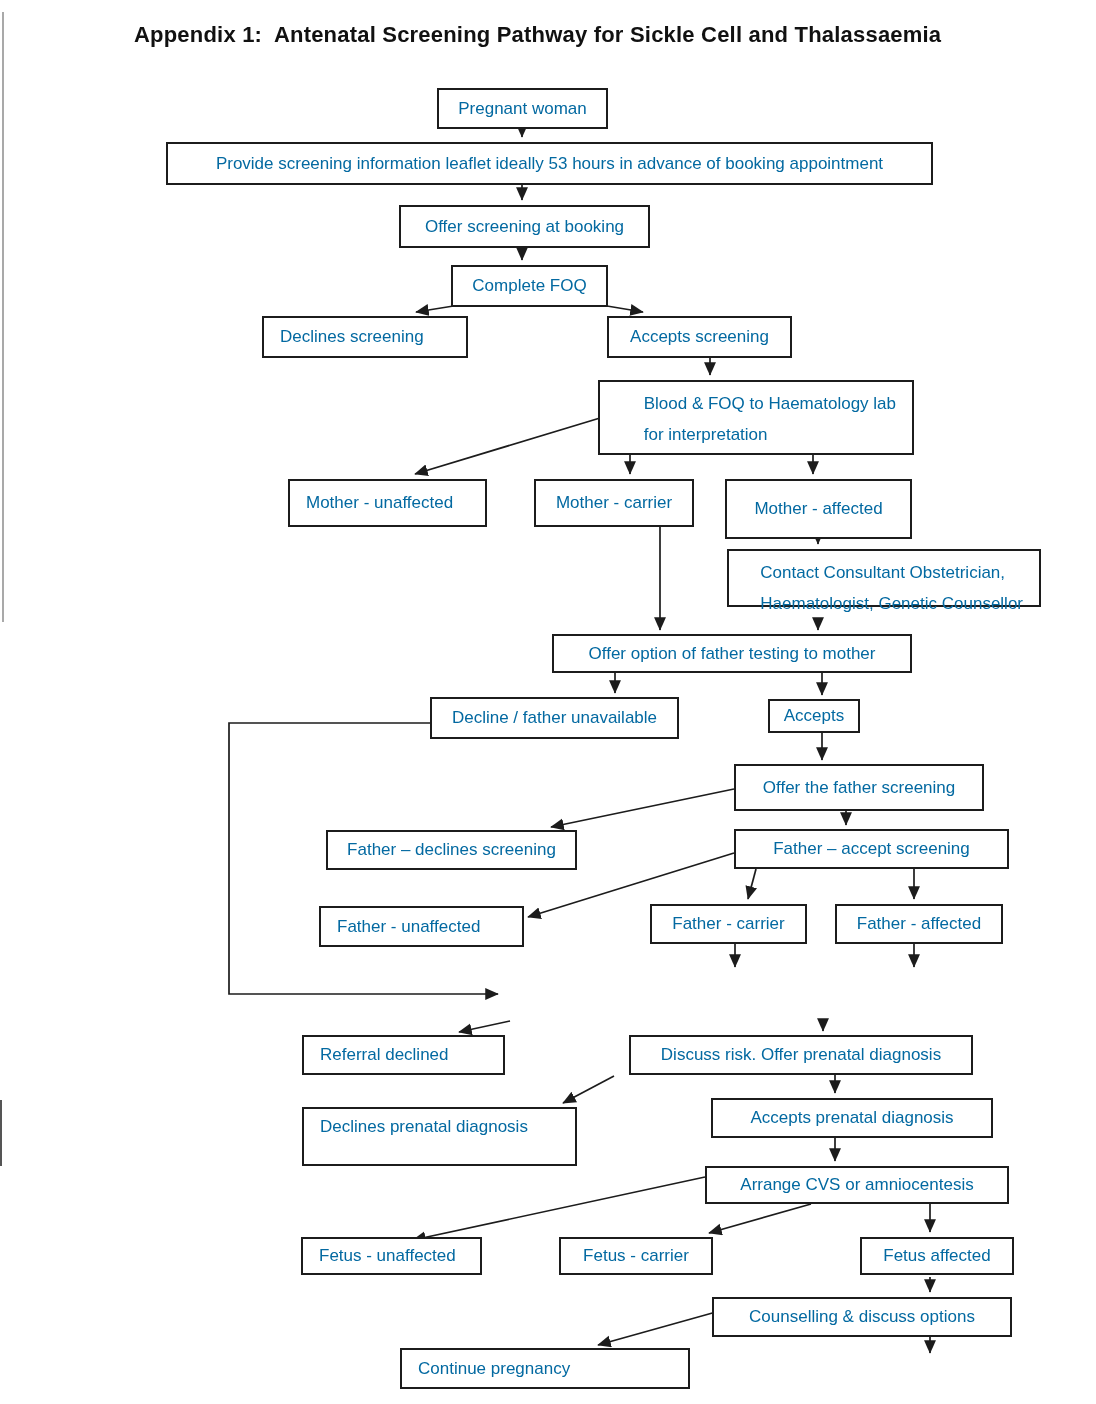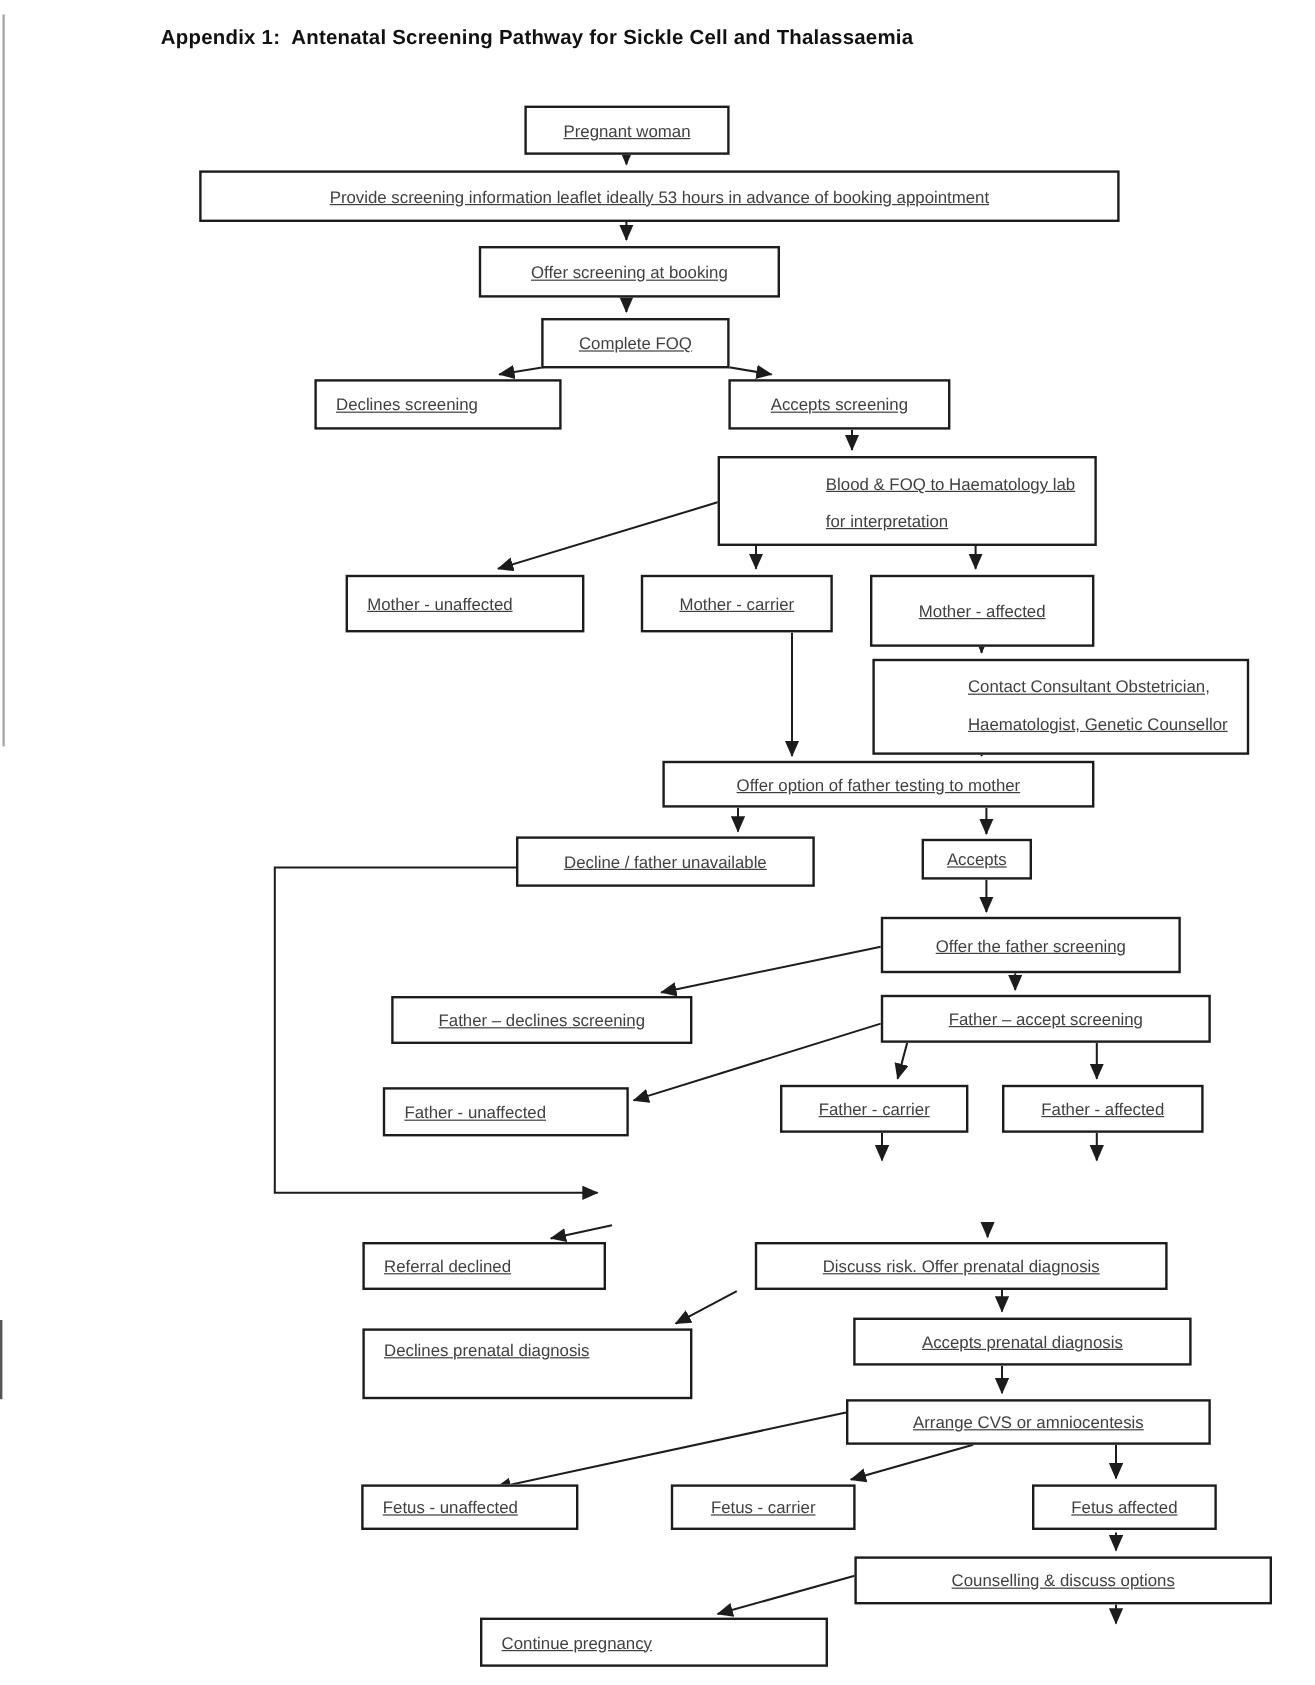--- a/index.html
+++ b/index.html
@@ -6,33 +6,32 @@
   #page{
     position:relative;
     width:1096px;height:1404px;
     background:#ffffff;
     font-family:"Liberation Sans","DejaVu Sans",sans-serif;
     color:#1c1c1c;
     overflow:hidden;
   }
   #title{
     position:absolute;left:134px;top:22px;
-    font-size:17px;font-weight:bold;color:#111;
+    font-size:22px;font-weight:bold;color:#111;
     white-space:pre;letter-spacing:.2px;
   }
   .node{
     position:absolute;
     border:2px solid #1c1c1c;
     background:#ffffff;
     box-sizing:border-box;
     display:flex;align-items:center;justify-content:center;
-    font-size:14px;color:#404040;
+    font-size:17px;color:#0369a1;
     text-align:center;
     z-index:2;
-    text-decoration:underline;
   }
   .node.leftpad{justify-content:flex-start;text-align:right;padding-left:16px;padding-right:6px;}
   .node.topleft{align-items:flex-start;padding-top:8px;}
   .node.multiline{
     justify-content:flex-end;align-items:flex-start;text-align:left;
     padding:6px 16px;
   }
   .node.multiline .lbl{white-space:pre-line;line-height:31px;}
   svg#edges{position:absolute;left:0;top:0;z-index:1;}
   .artifact-line{position:absolute;z-index:0;}
@@ -127,21 +126,21 @@
     </div>
 
   <div class="node" style="left:534px;top:479px;width:160px;height:48px">
       <span class="lbl">Mother - carrier</span>
     </div>
 
   <div class="node" style="left:725px;top:479px;width:187px;height:60px">
       <span class="lbl">Mother - affected</span>
     </div>
 
-  <div class="node multiline" style="left:727px;top:549px;width:314px;height:80px">
+  <div class="node multiline" style="left:727px;top:549px;width:314px;height:58px">
       <span class="lbl">Contact Consultant Obstetrician,
 Haematologist, Genetic Counsellor</span>
     </div>
 
   <div class="node" style="left:552px;top:634px;width:360px;height:39px">
       <span class="lbl">Offer option of father testing to mother</span>
     </div>
 
   <div class="node" style="left:430px;top:697px;width:249px;height:42px">
       <span class="lbl">Decline / father unavailable</span>
@@ -201,21 +200,21 @@
     </div>
 
   <div class="node" style="left:559px;top:1237px;width:154px;height:38px">
       <span class="lbl">Fetus - carrier</span>
     </div>
 
   <div class="node" style="left:860px;top:1237px;width:154px;height:38px">
       <span class="lbl">Fetus affected</span>
     </div>
 
-  <div class="node" style="left:712px;top:1297px;width:348px;height:40px">
+  <div class="node" style="left:712px;top:1297px;width:300px;height:40px">
       <span class="lbl">Counselling &amp; discuss options</span>
     </div>
 
   <div class="node leftpad" style="left:400px;top:1348px;width:290px;height:41px">
       <span class="lbl">Continue pregnancy</span>
     </div>
 
 
 </div>
 

